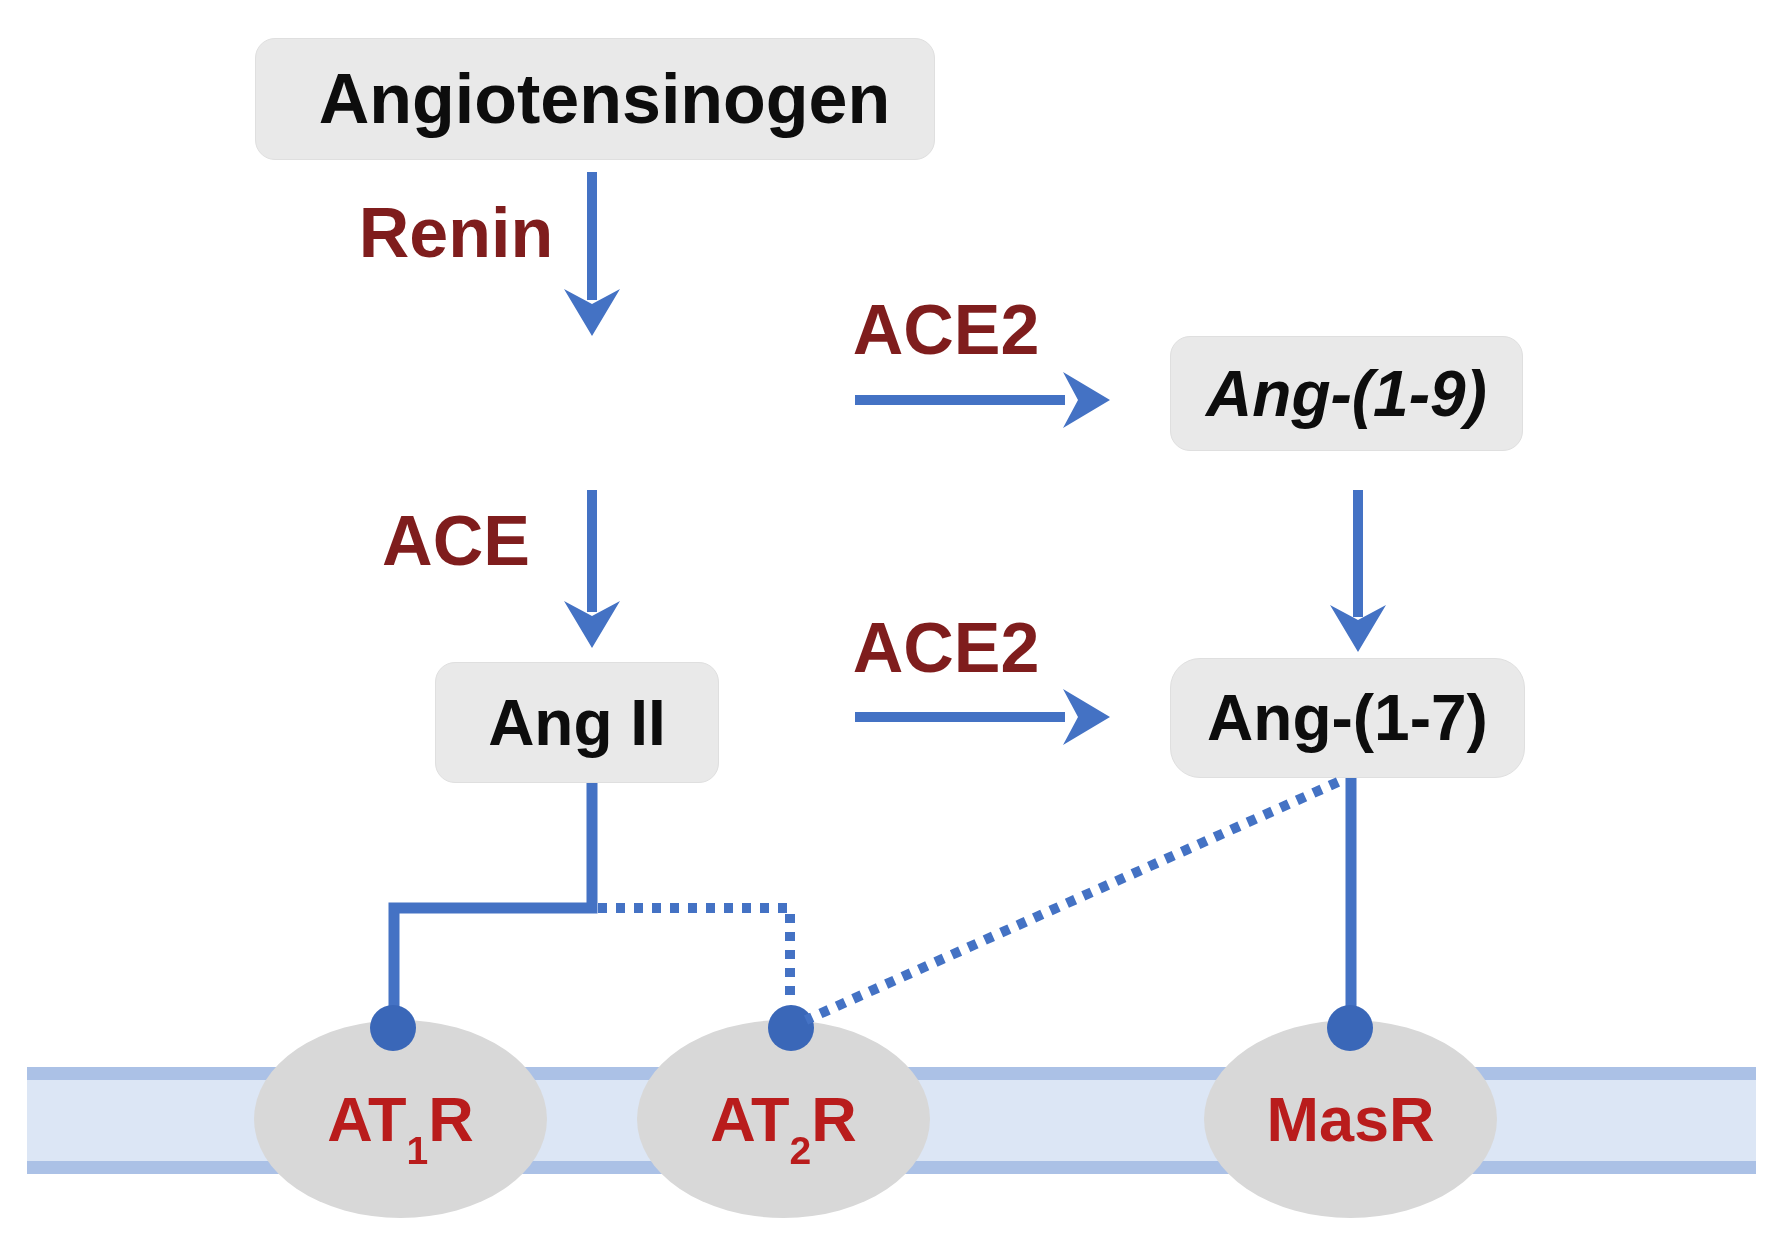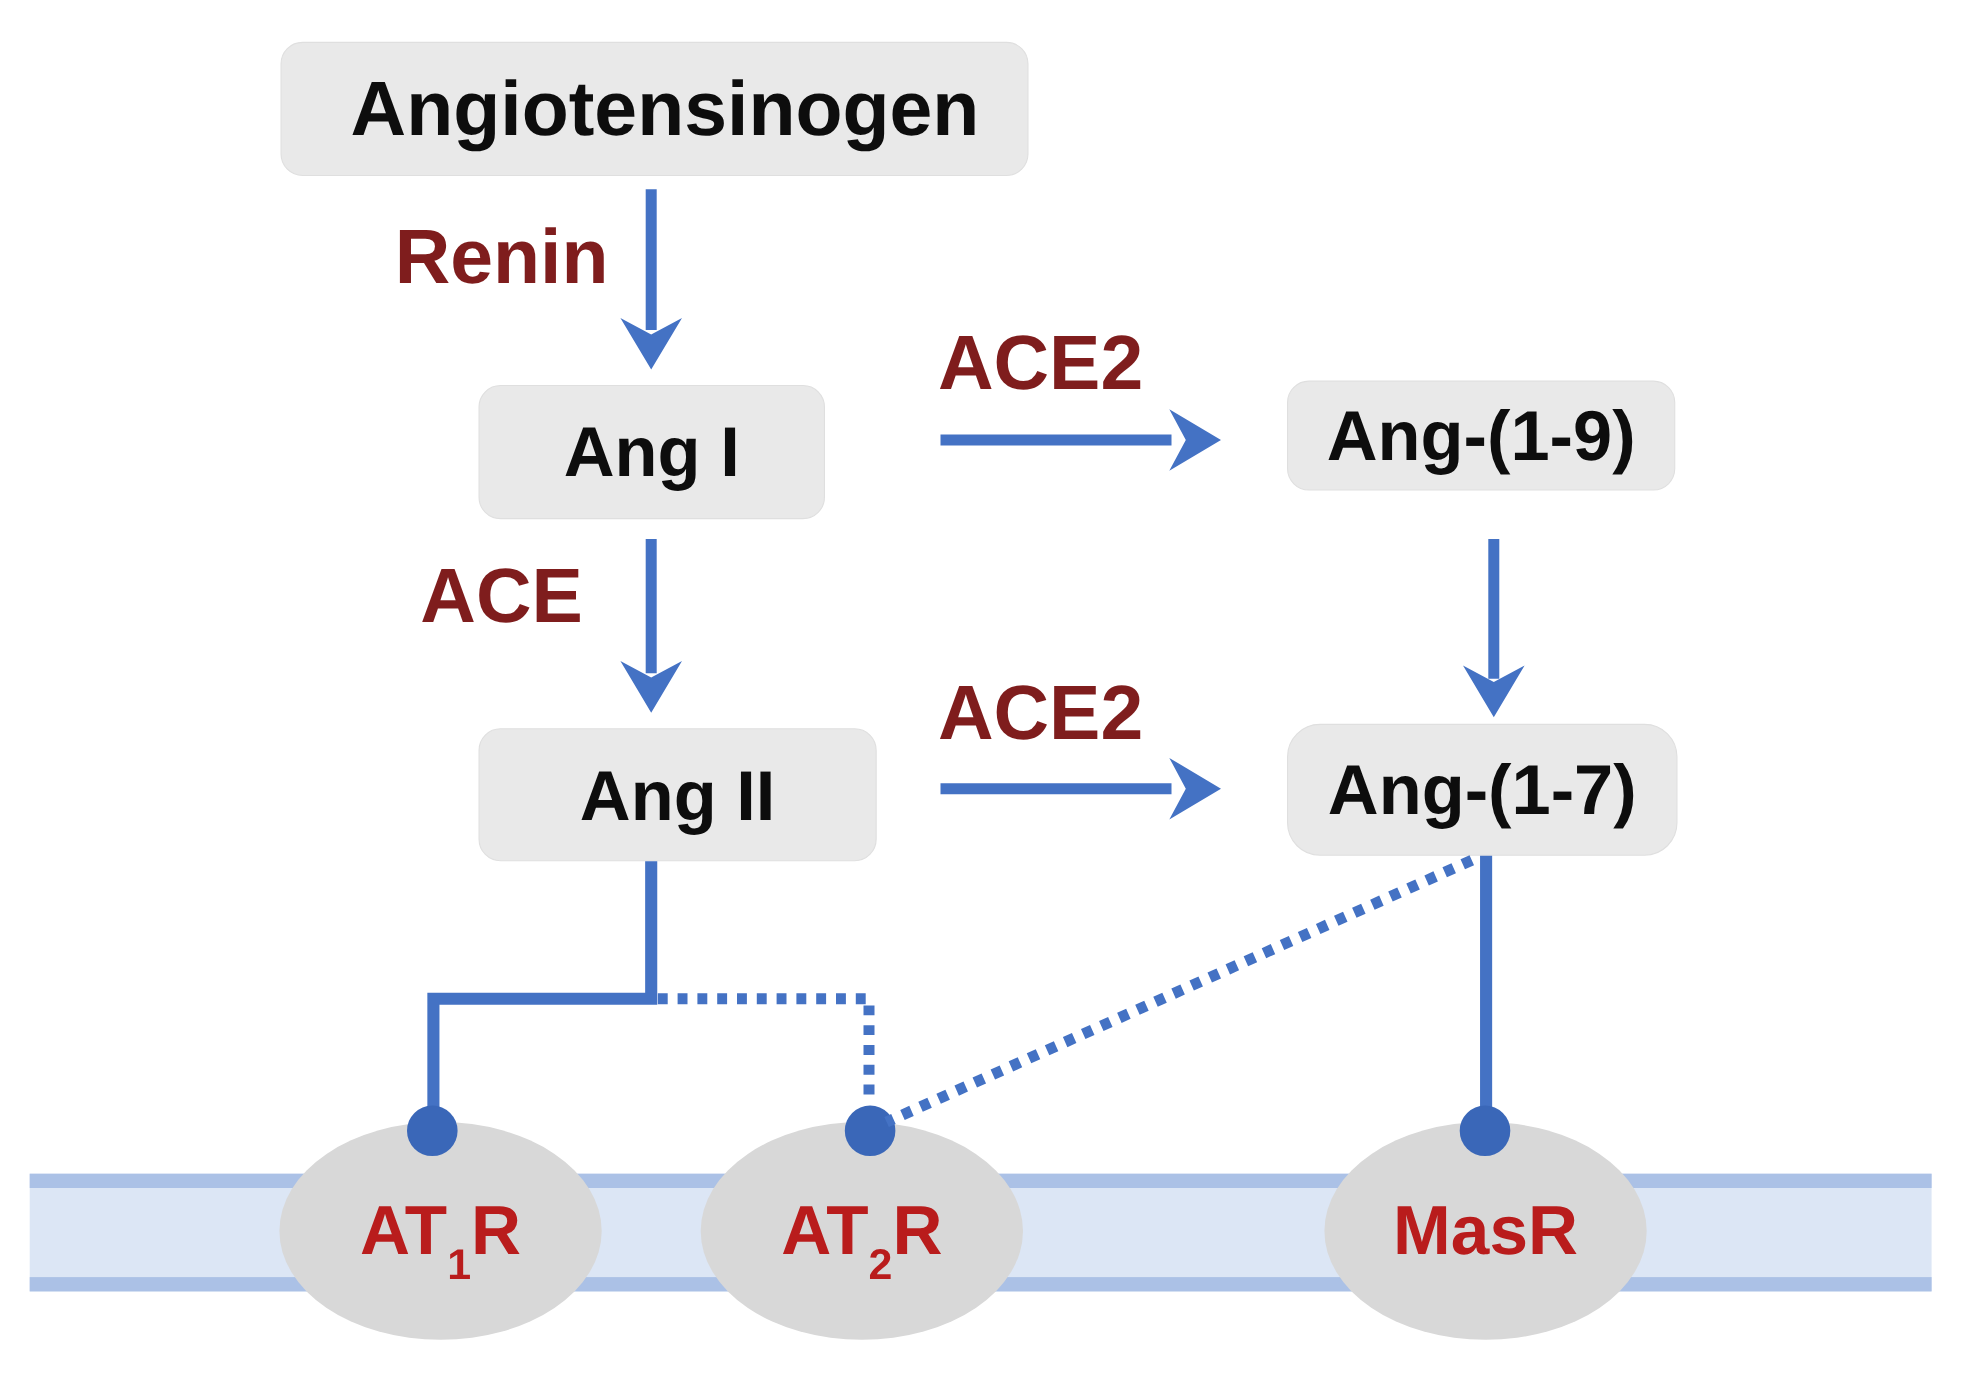--- a/index.html
+++ b/index.html
@@ -70,29 +70,26 @@
     <span><span>AT</span><sub>2</sub><span>R</span></span>
   </div>
   <div class="receptor" style="left:1204px;top:1020px;">
     <span><span>MasR</span><sub></sub><span></span></span>
   </div>
 
   <div class="node big" style="left:255px;top:38px;width:680px;height:122px;">
     <span>Angiotensinogen</span>
   </div>
 
-  <div class="node mid" style="left:435px;top:350px;width:315px;height:122px;">
-    <span>Ang I</span>
-  </div>
 
-  <div class="node mid" style="left:1170px;top:346px;width:353px;height:100px;">
+  <div class="node mid" style="left:1170px;top:336px;width:353px;height:115px;font-style:italic;">
     <span>Ang-(1-9)</span>
   </div>
 
-  <div class="node mid" style="left:435px;top:662px;width:362px;height:121px;">
+  <div class="node mid" style="left:435px;top:662px;width:284px;height:121px;">
     <span>Ang II</span>
   </div>
 
   <div class="node mid" style="left:1170px;top:658px;width:355px;height:120px;border-radius:30px;">
     <span>Ang-(1-7)</span>
   </div>
 
   <div class="enz" style="left:456px;top:198px;">Renin</div>
   <div class="enz" style="left:456px;top:506px;">ACE</div>
   <div class="enz" style="left:946px;top:295px;">ACE2</div>

